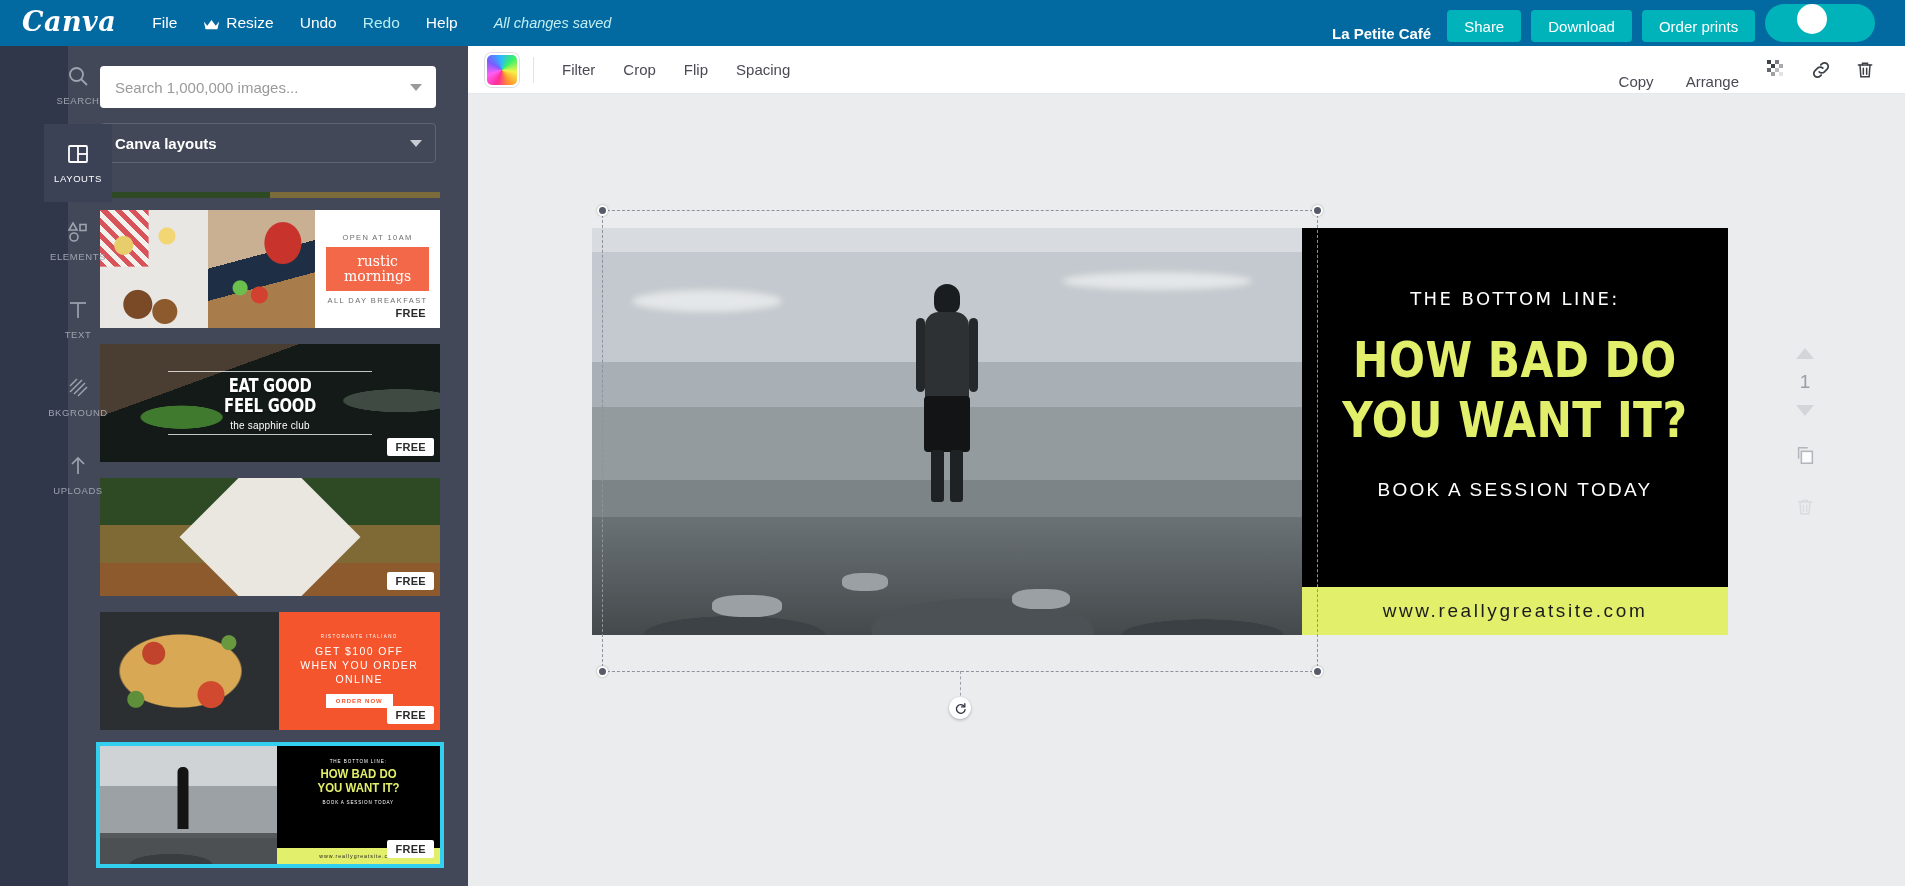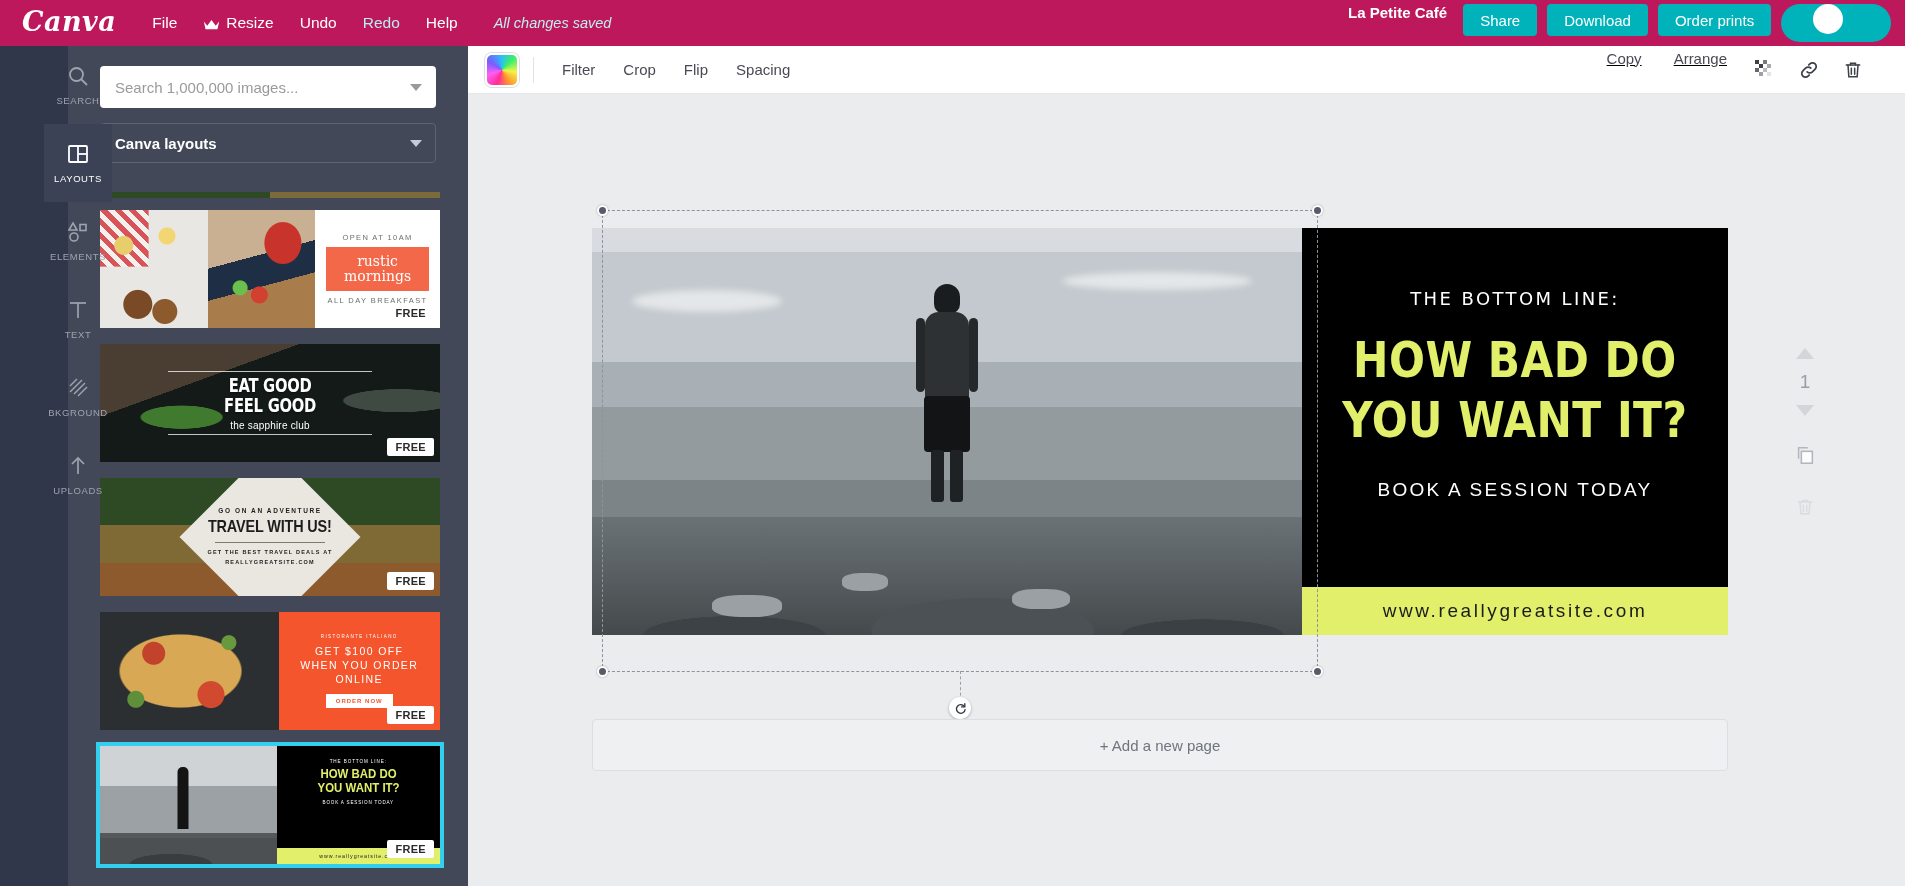--- a/index.html
+++ b/index.html
@@ -8,21 +8,21 @@
     overflow: hidden;
     background: #ebecee;
     font-family: "Liberation Sans", sans-serif;
     -webkit-font-smoothing: antialiased;
   }
 
   
   .topbar {
     position: absolute; top: 0; left: 0;
     width: 1905px; height: 46px;
-    background: #be185d;
+    background: #0369a1;
     display: flex; align-items: center;
     z-index: 40;
   }
   .canva-logo {
     margin-left: 22px; margin-right: 36px;
     color: #fff; font-family: "DejaVu Serif", serif;
     font-style: italic; font-weight: 700;
     font-size: 27px; letter-spacing: .5px;
     line-height: 1;
     padding-bottom: 4px;
@@ -33,22 +33,22 @@
     display: flex; align-items: center; gap: 6px;
     white-space: nowrap;
   }
   .menu-item.dim { color: #b7eef1; }
   .crown-icon { display: inline-block; width: 17px; height: 12px; }
   .saved-text {
     color: #c0eff2; font-size: 14.5px; font-style: italic;
     margin-left: 10px; white-space: nowrap;
   }
   .topbar-right {
-    margin-left: auto; display: flex; align-items: flex-start;
-    gap: 10px; padding-right: 14px;
+    margin-left: auto; display: flex; align-items: flex-end;
+    gap: 10px; padding-right: 30px;
   }
   .doc-title {
     color: #fff; font-size: 15px; font-weight: 700;
     margin-right: 6px; white-space: nowrap;
   }
   .tb-btn {
     background: #00b3ba; color: #fff;
     border: none; border-radius: 4px;
     font-size: 15px; font-family: inherit;
     height: 32px; padding: 0 17px;
@@ -291,22 +291,22 @@
     margin-left: 17px; flex: none; cursor: pointer;
     background: conic-gradient(from 200deg, #ff2d95, #ff5ef7, #7b5bff, #2db8ff, #3af06a, #f3f34a, #ff9a2d, #ff2d95);
     border: 2px solid #fff; box-shadow: 0 0 0 1px #dcdee2;
   }
   .tb-sep { width: 1px; height: 26px; background: #e1e3e7; margin: 0 14px; }
   .ed-item {
     font-size: 15px; color: #4a4a55;
     padding: 0 14px; cursor: pointer; white-space: nowrap;
   }
   .edtoolbar-right {
-    margin-left: auto; display: flex; align-items: flex-start;
-    padding-right: 32px; gap: 4px; text-decoration: underline;
+    margin-left: auto; display: flex; align-items: flex-end;
+    padding-right: 20px; gap: 4px;
   }
   .ed-icon-btn {
     width: 40px; height: 40px; display:flex;
     align-items:center; justify-content:center; cursor:pointer;
   }
 
   
   .canvas-area {
     position: absolute; top: 94px; left: 468px;
     width: 1437px; height: 792px;
@@ -603,27 +603,20 @@
         </div>
         <div class="sub">the sapphire club</div>
         <div class="rule"></div>
       </div>
       <span class="free-badge">FREE</span>
     </div>
 
     <div class="thumb">
       <div class="t-travel">
         <div class="diamond"></div>
-        <div class="tcontent">
-          <div class="tt1">GO ON AN ADVENTURE</div>
-          <div class="tt2">TRAVEL WITH US!</div>
-          <div class="tline"></div>
-          <div class="tt3">GET THE BEST TRAVEL DEALS AT</div>
-          <div class="tt3">REALLYGREATSITE.COM</div>
-        </div>
       </div>
       <span class="free-badge">FREE</span>
     </div>
 
     <div class="thumb">
       <div class="t-pizza">
         <div class="pzimg"></div>
         <div class="pzbox">
           <div class="pz1">RISTORANTE ITALIANO</div>
           <div class="pz2">
@@ -743,21 +736,20 @@
       <div class="rotate-stem"></div>
       <div class="rotate-handle">
         <svg width="13" height="13" viewBox="0 0 24 24" fill="none" stroke="#2f3440" stroke-width="2.4" stroke-linecap="round">
           <path d="M19 8a8 8 0 1 0 1.5 6"></path>
             <polyline points="20,3 20,9 14,9"></polyline>
         </svg>
       </div>
     </div>
   </div>
 
-  <div class="add-page">+ Add a new page</div>
 
   <div class="page-ctrls">
     <div class="pc-tri-up"></div>
     <div class="pc-num">1</div>
     <div class="pc-tri-dn"></div>
     <div class="pc-icon" style="margin-top:16px">
       <svg width="22" height="22" viewBox="0 0 24 24" fill="none" stroke="#a9adb5" stroke-width="1.7">
         <rect x="8" y="8" width="12" height="13" fill="#fff"></rect>
         <polyline points="5,16 5,4 15,4"></polyline>
       </svg>

